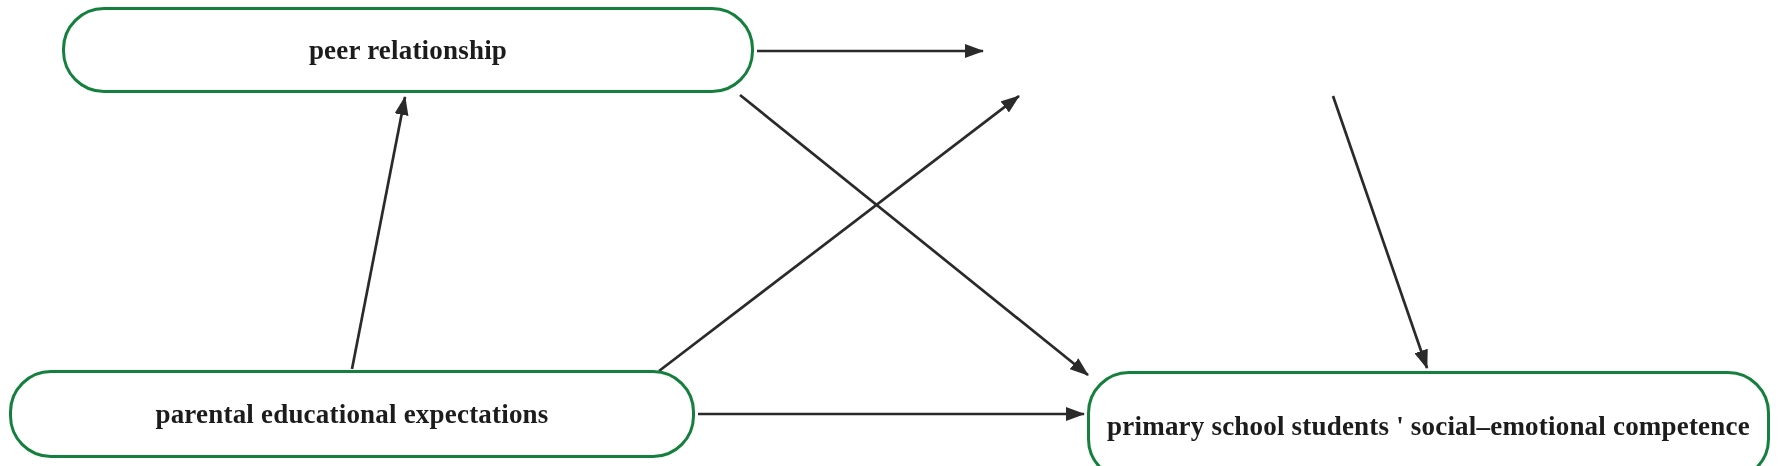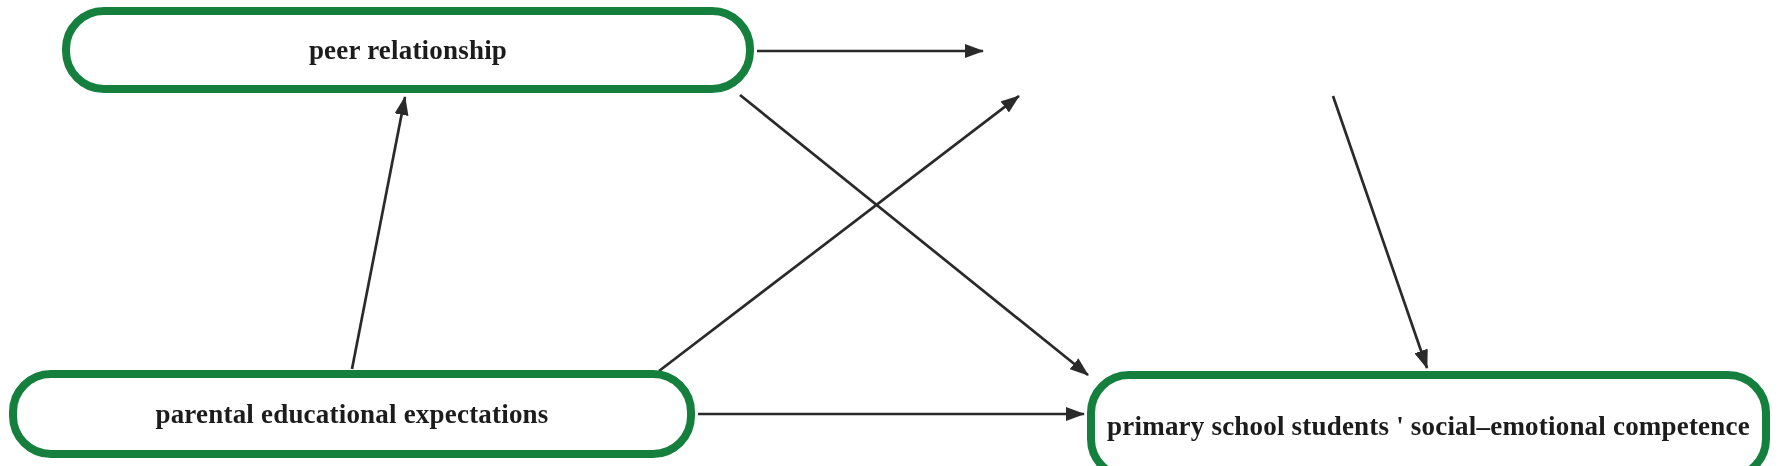--- a/index.html
+++ b/index.html
@@ -19,21 +19,21 @@
     position: absolute;
     left: 0;
     top: 0;
     width: 1784px;
     height: 466px;
   }
   .node {
     position: absolute;
     box-sizing: border-box;
     background: #ffffff;
-    border: 8px solid #15803d;
+    border: 3px solid #15803d;
     border-radius: 42px;
     display: flex;
     align-items: center;
     justify-content: center;
     text-align: center;
   }
   .node .label {
     font-weight: bold;
     font-size: 27px;
     color: #1c1c1c;

